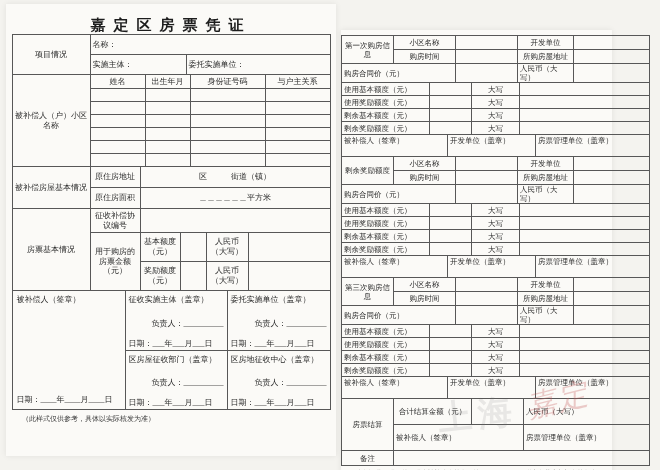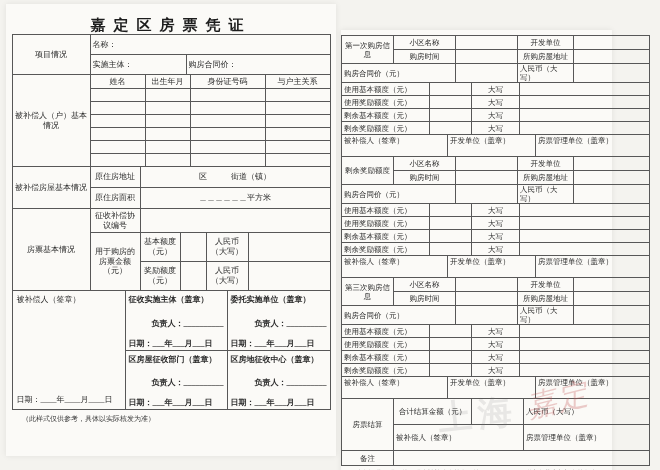--- a/index.html
+++ b/index.html
@@ -22,21 +22,21 @@
   table{border-collapse:collapse;table-layout:fixed;margin:0 auto;}
   .stack table{margin-top:-1px;}
   td{border:1px solid #575757;padding:0 2px;font-size:8px;line-height:1.2;
      vertical-align:middle;text-align:center;overflow:hidden;}
   td.left{text-align:left;}
 
   
   #left-page td{height:12px;}
   .lt{width:318px;}
   .seal-left{height:118px;}
-  .seal-cell{height:58px;font-weight:bold;}
+  .seal-cell{height:58px;}
   .seal-cell .t{display:block;text-align:left;padding:3px 1px 0 1px;}
   .seal-cell .m{display:block;text-align:right;padding:14px 1px 0 1px;}
   .seal-cell .d{display:block;text-align:left;padding:10px 1px 0 1px;}
   .pers-left{display:flex;flex-direction:column;justify-content:space-between;
      height:110px;text-align:left;padding:4px 2px;}
   .footnote{font-size:7px;margin:4px 0 0 16px;color:#3a3a3a;}
 
   
   #right-page td{font-size:7.5px;}
   .rt{width:308px;}
@@ -76,36 +76,36 @@
           <col style="width:96px">
           <col style="width:144px">
         </colgroup>
       <tbody>
           <tr style="height:20px">
         <td rowspan="2">项目情况</td>
         <td colspan="2" class="left">名称：</td>
       </tr>
       <tr style="height:20px">
         <td class="left">实施主体：</td>
-        <td class="left">购房合同价：</td>
+        <td class="left">委托实施单位：</td>
       </tr>
     </tbody>
       </table>
 
     <table class="lt">
       <colgroup>
           <col style="width:78px">
           <col style="width:55px">
           <col style="width:45px">
           <col style="width:75px">
           <col style="width:65px">
         </colgroup>
       <tbody>
           <tr style="height:14px">
-        <td rowspan="7">被补偿人（户）基本情况</td>
+        <td rowspan="7">被补偿人（户）小区名称</td>
         <td>姓名</td>
         <td>出生年月</td>
         <td>身份证号码</td>
         <td>与户主关系</td>
       </tr>
       <tr style="height:12px">
             <td></td>
             <td></td>
             <td></td>
             <td></td>

